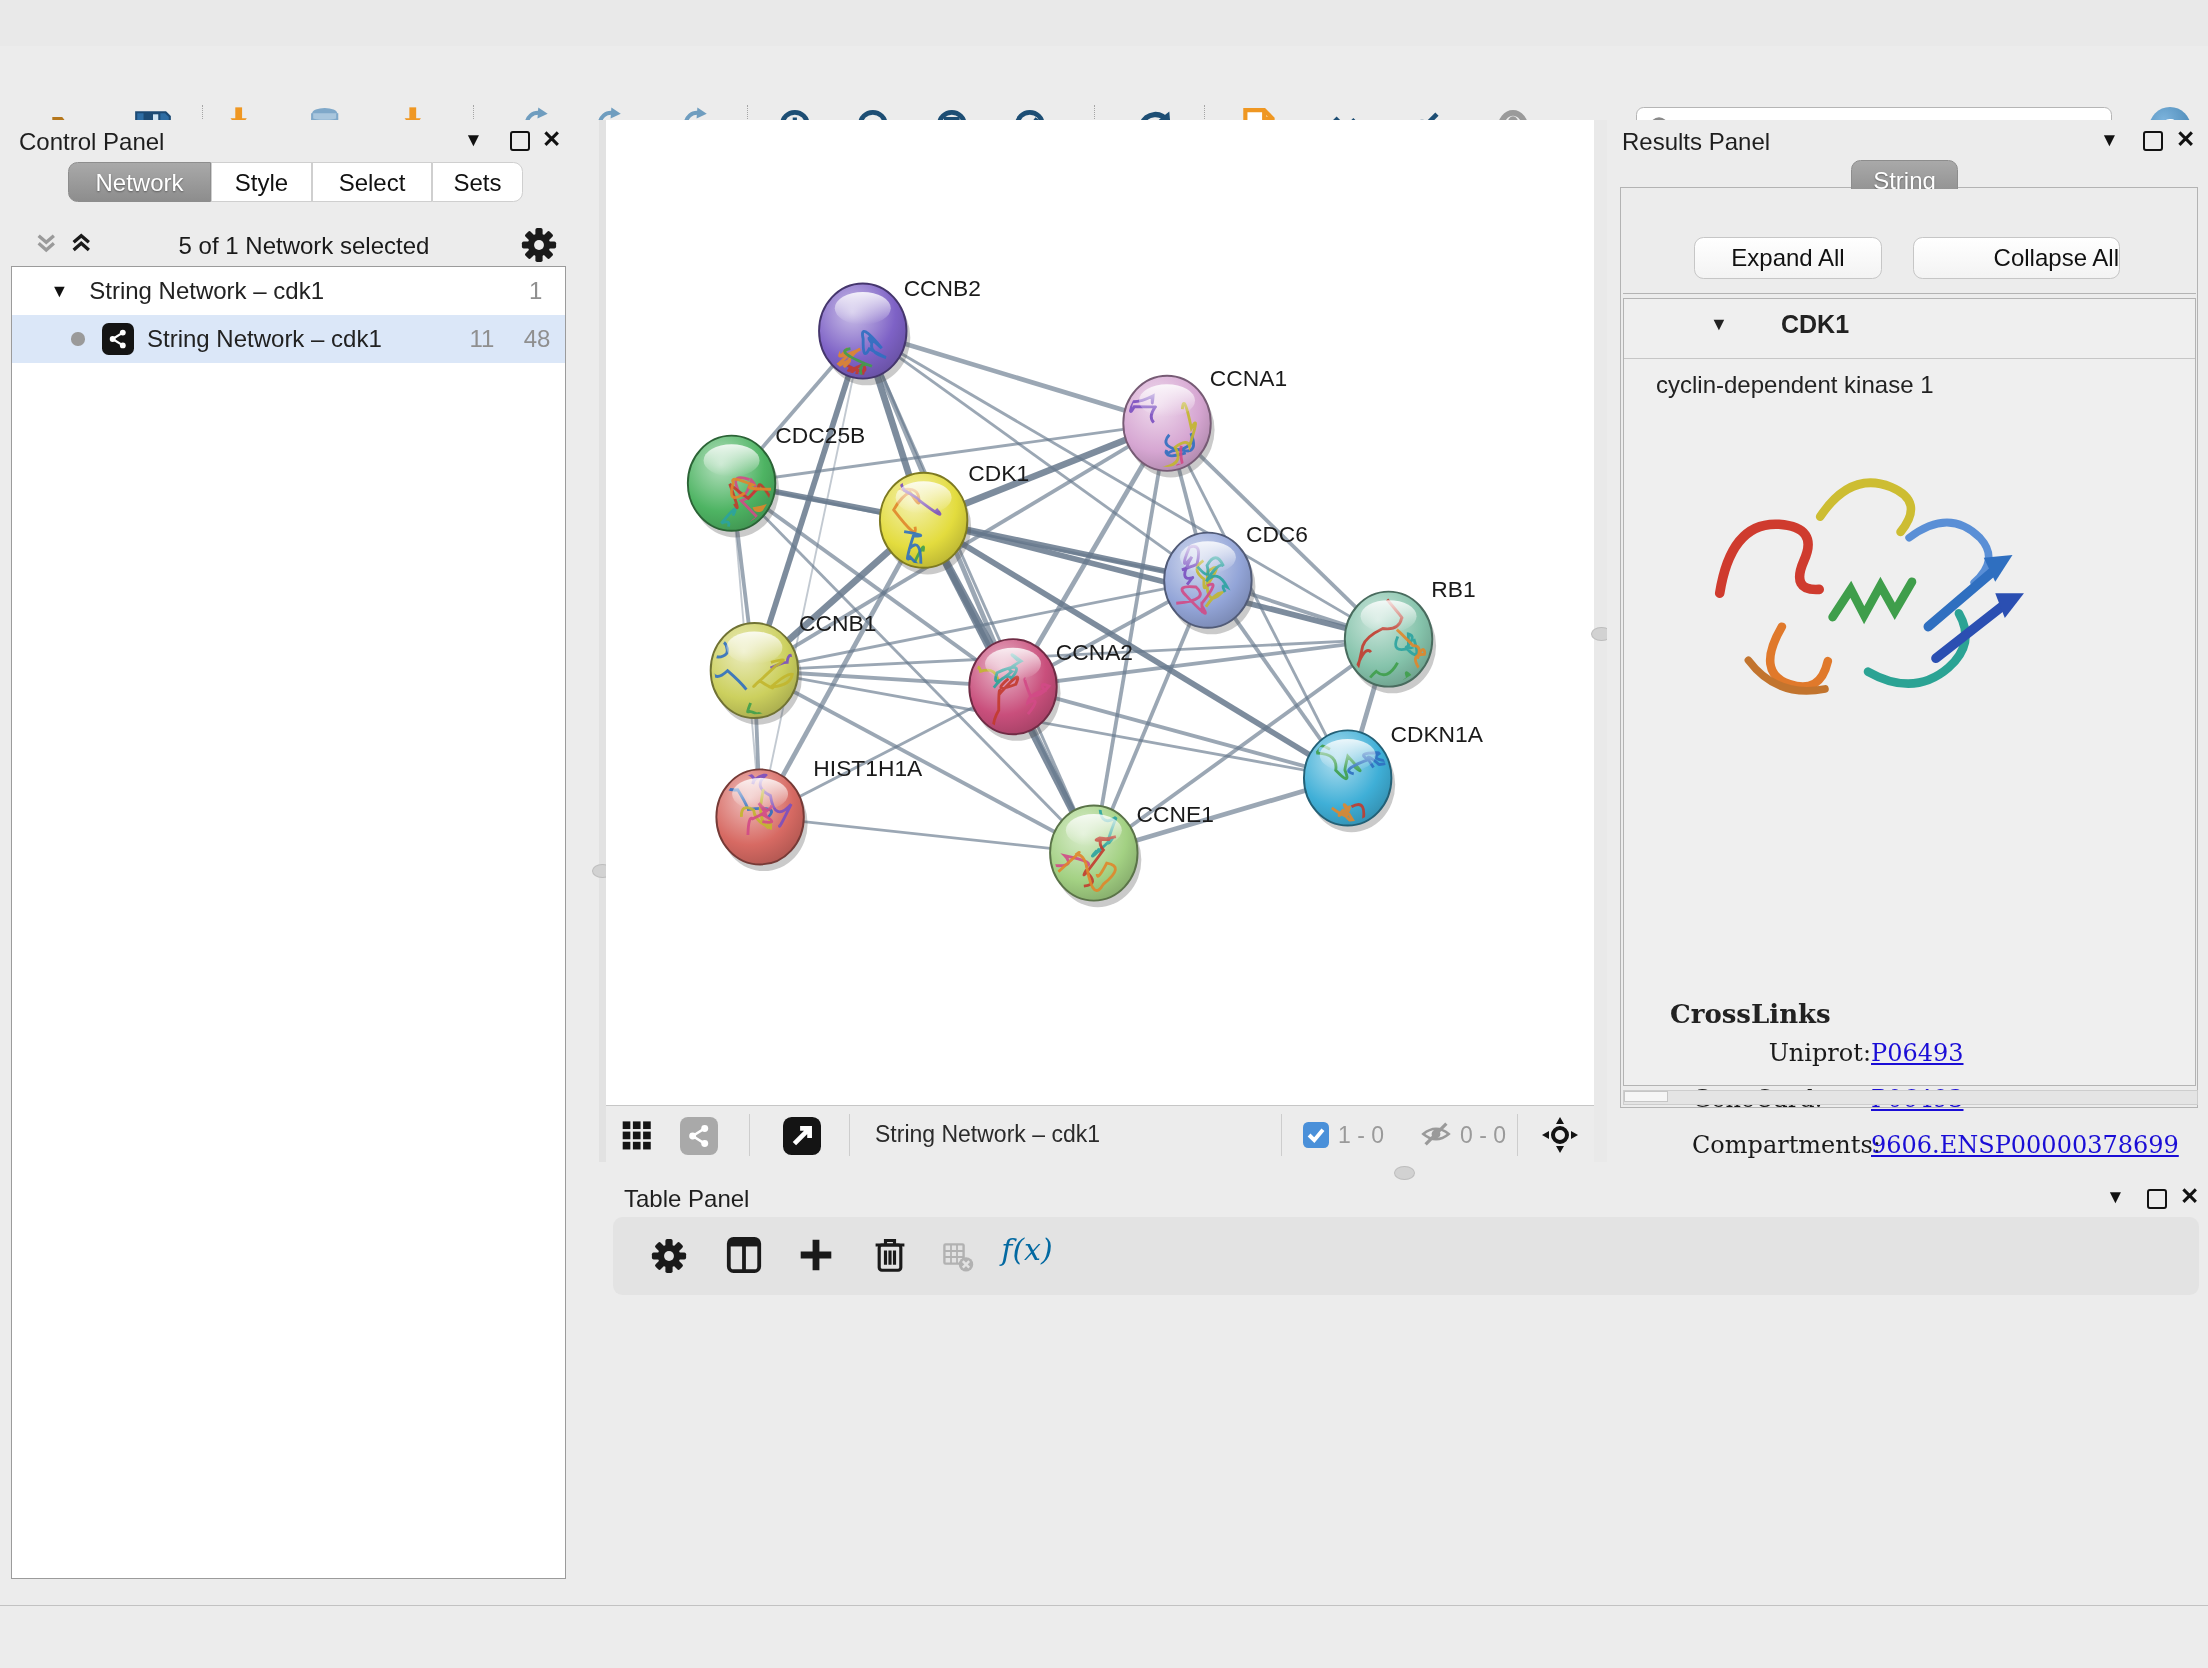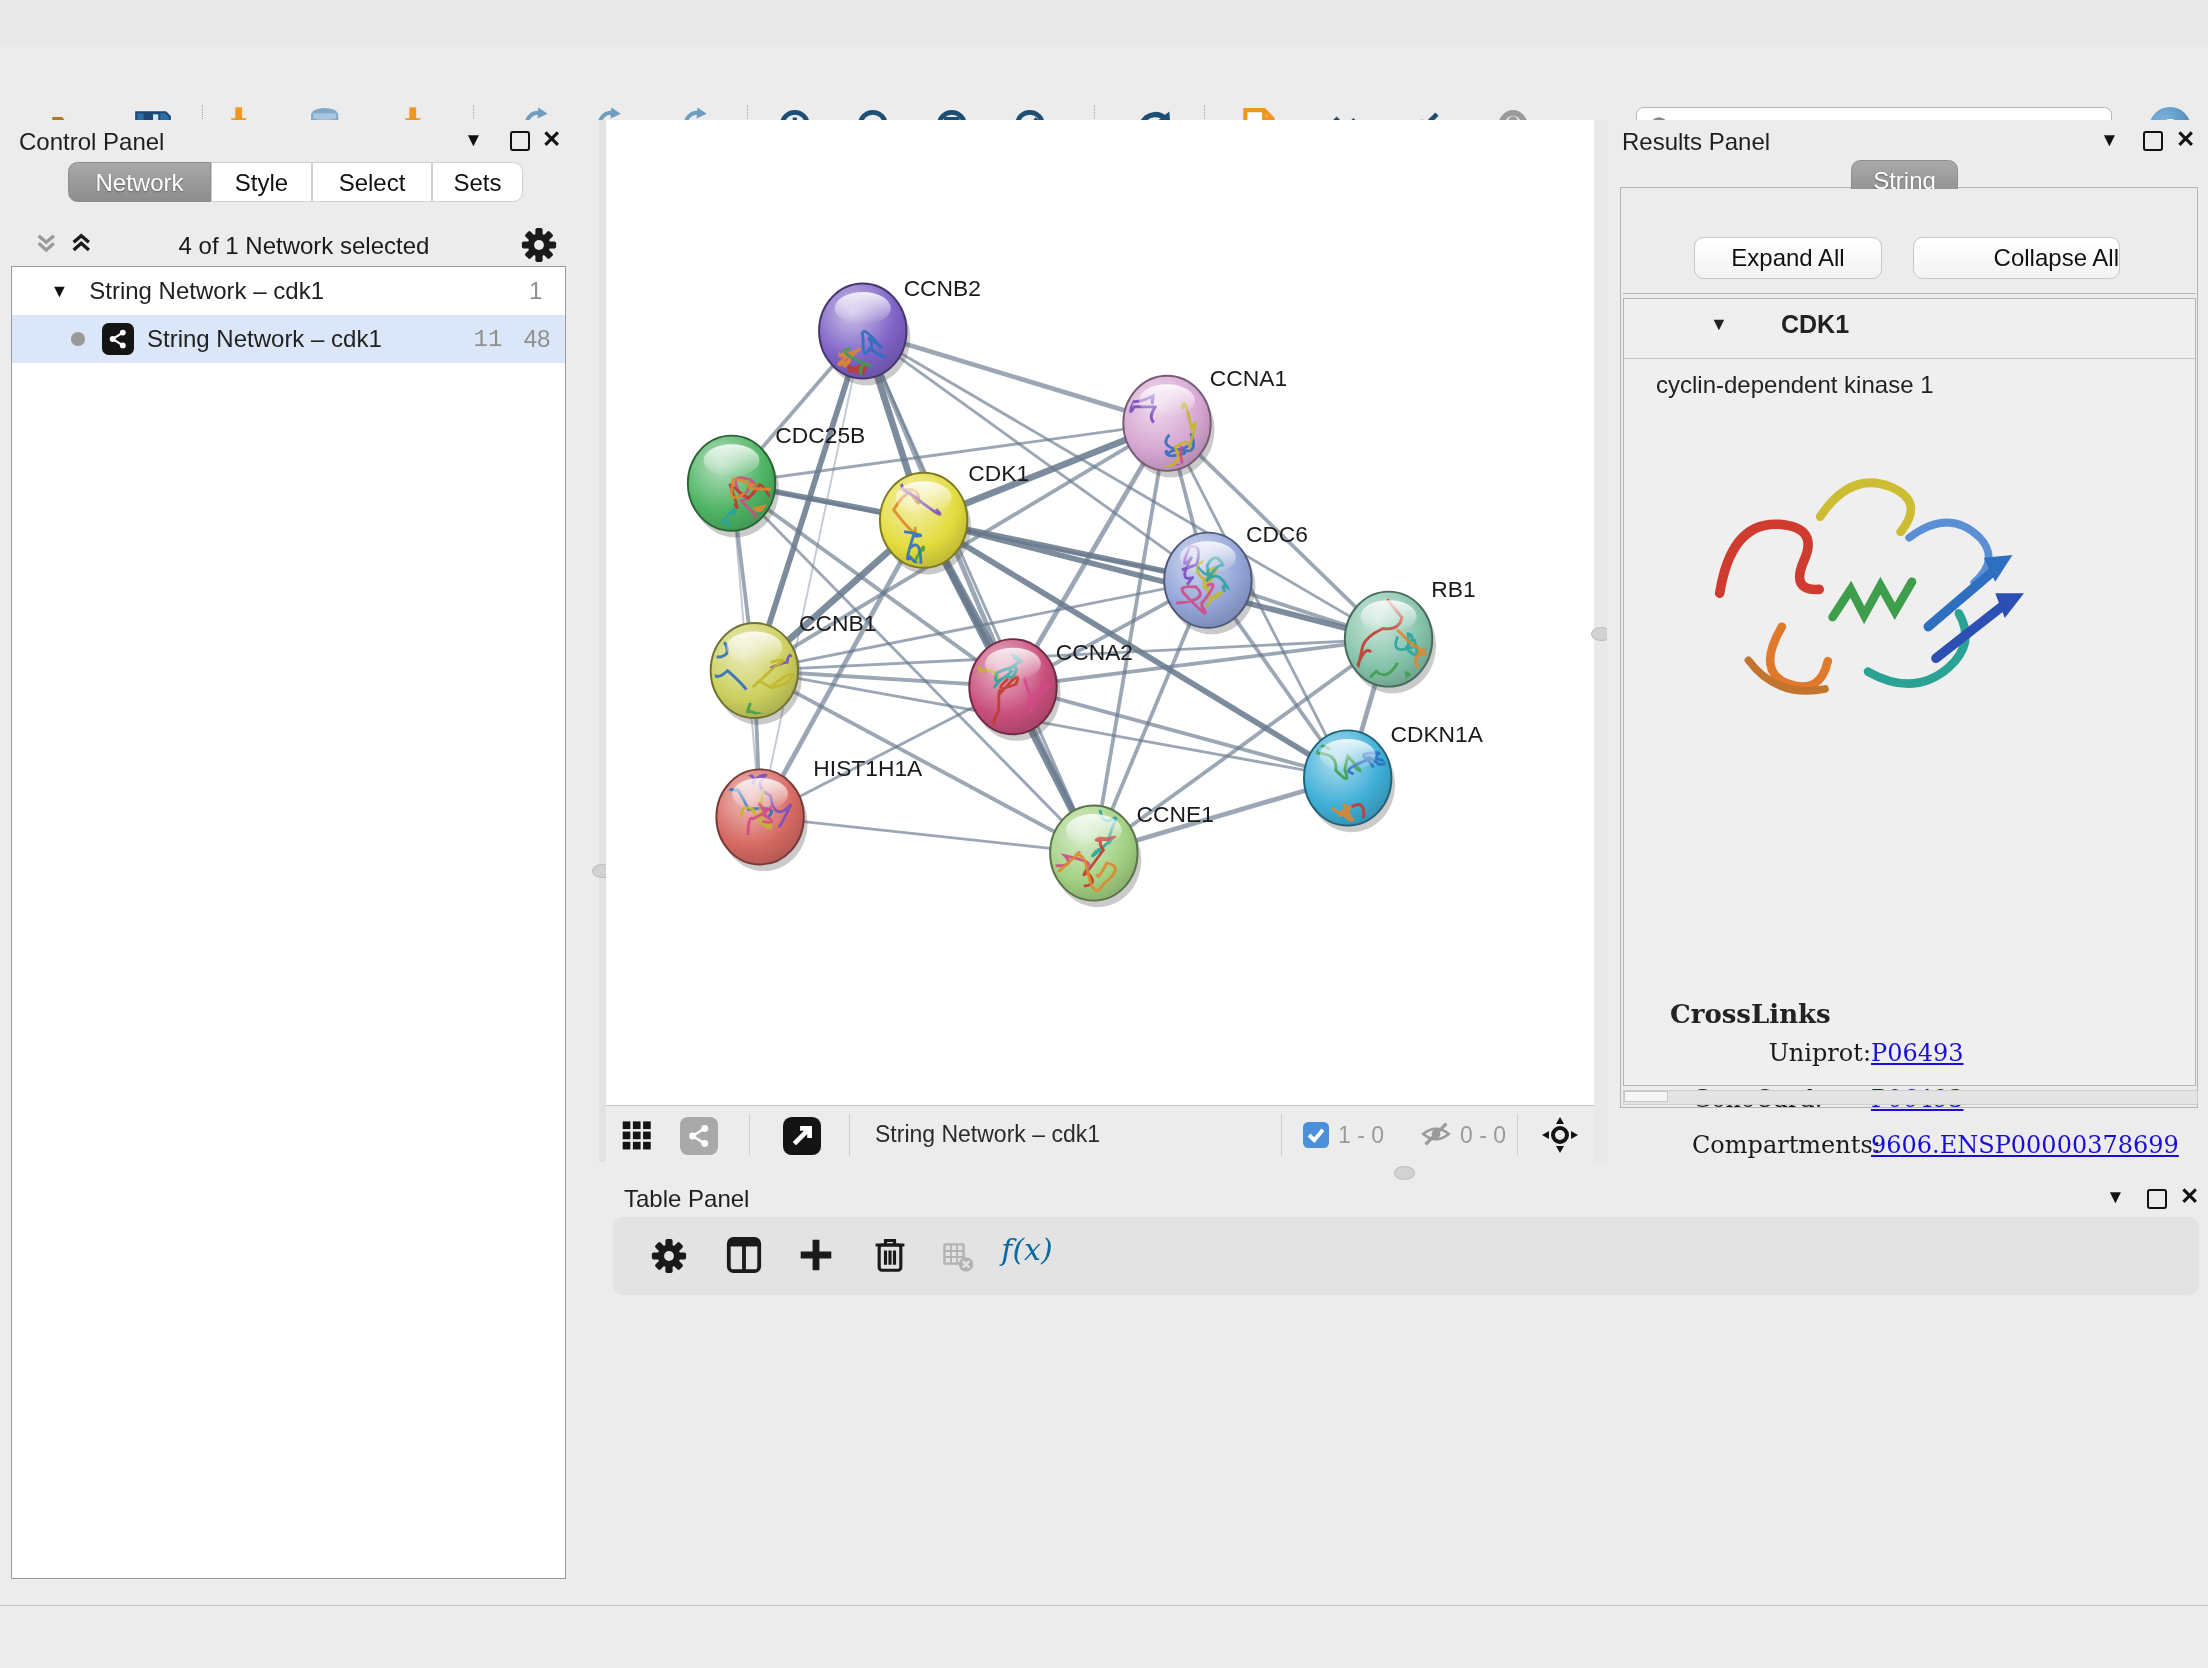--- a/index.html
+++ b/index.html
@@ -253,39 +253,39 @@
         <div class="tab" style="width: 120px;">Select</div>
         <div class="tab last" style="width: 91px;">Sets</div>
       </div>
 
     <svg class="abs" style="left:32px;top:110px" width="28.5" height="28.5" viewBox="0 0 30 30">
       <path d="M7 6 L15 13 L23 6 M7 14 L15 21 L23 14" fill="none" stroke="#9a9a9a" stroke-width="3.5"></path>
     </svg>
     <svg class="abs" style="left:67px;top:110px" width="28.5" height="28.5" viewBox="0 0 30 30">
       <path d="M7 13 L15 6 L23 13 M7 21 L15 14 L23 21" fill="none" stroke="#1a1a1a" stroke-width="3.5"></path>
     </svg>
-    <div class="abs" style="left:114px;top:112px;width:380px;text-align:center;font-size:24px;color:#1a1a1a;">4 of 1 Network selected</div>
+    <div class="abs" style="left:114px;top:112px;width:380px;text-align:center;font-size:24px;color:#1a1a1a;">5 of 1 Network selected</div>
     <svg class="abs" style="left:521px;top:107px;--hole:#ececec;" width="36" height="36" viewBox="-20 -20 40 40" color="#1a1a1a">
       <use href="#sym-gear" x="-20" y="-20" width="40" height="40"></use>
     </svg>
 
     <div class="treebox abs" style="top:146px">
       <div class="treerow">
         <span style="margin-left:38px;color:#111;font-size:18px;">▼</span>
         <span style="margin-left:21px;">String Network – cdk1</span>
         <span class="count" style="position:absolute;right:23px;">1</span>
       </div>
       <div class="treerow sel">
         <span style="margin-left:59px;width:13.3px;height:13.3px;border-radius:50%;background:#9a9a9a;display:inline-block;"></span>
         <svg style="margin-left:17px" width="32" height="32" viewBox="-4 -4 48 48">
           <rect x="-4" y="-4" width="48" height="48" rx="10" fill="#141414"></rect>
           <use href="#sym-share" x="4" y="4" width="32" height="32" color="#fff"></use>
         </svg>
         <span style="margin-left:13.3px;">String Network – cdk1</span>
-        <span class="count" style="position:absolute;right:63px;font-family:Liberation Mono, monospace;">11</span>
+        <span class="count" style="position:absolute;right:71px;">11</span>
         <span class="count" style="position:absolute;right:15px;margin-left:21px;">48</span>
       </div>
     </div>
   </div>
 
   <div class="abs" style="left:599px;top:120px;width:6.7px;height:1042px;background:#e2e2e2;"></div>
   <div class="abs splitter-dot" style="left:592px;top:864px;"></div>
 
   <div class="abs canvas">
     <svg id="net-svg" width="988" height="985" viewBox="0 0 1039 1036">

